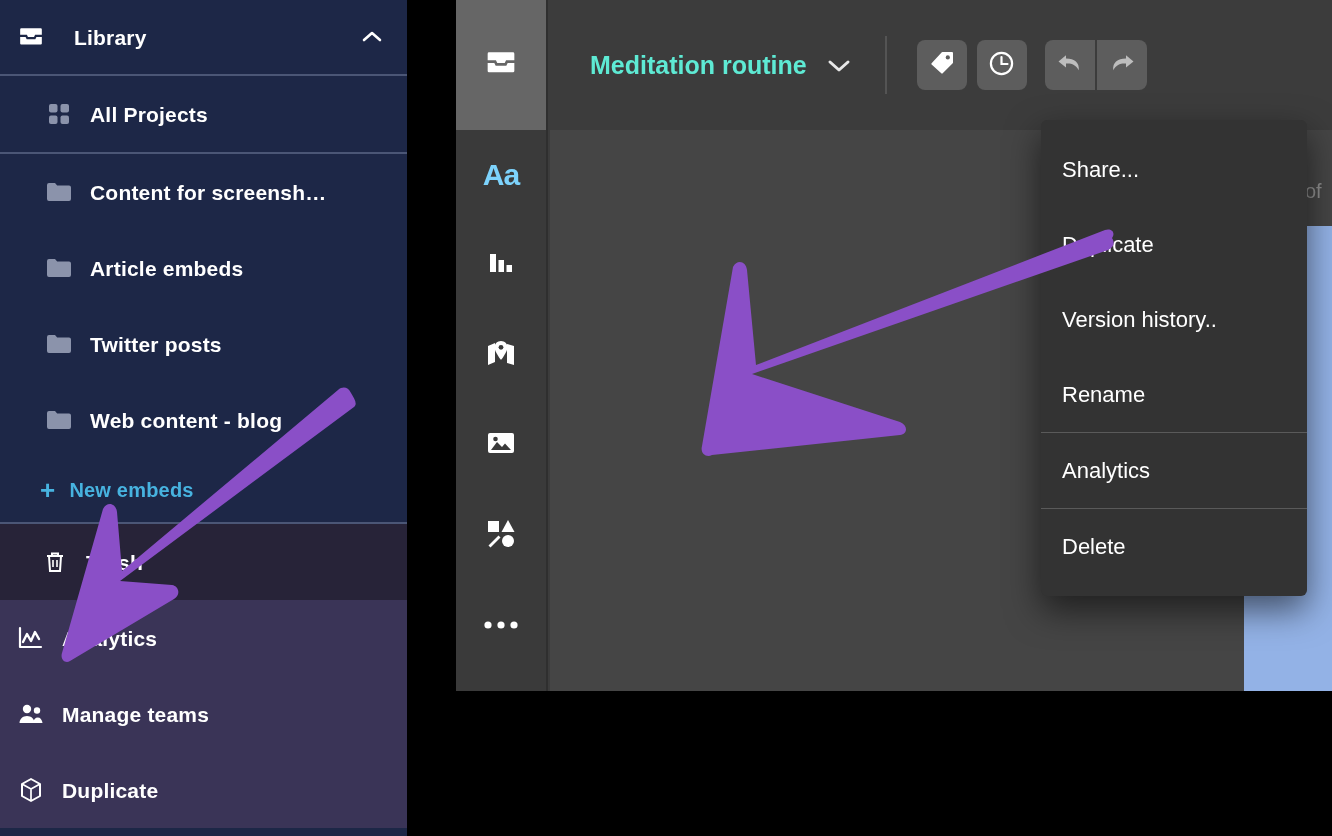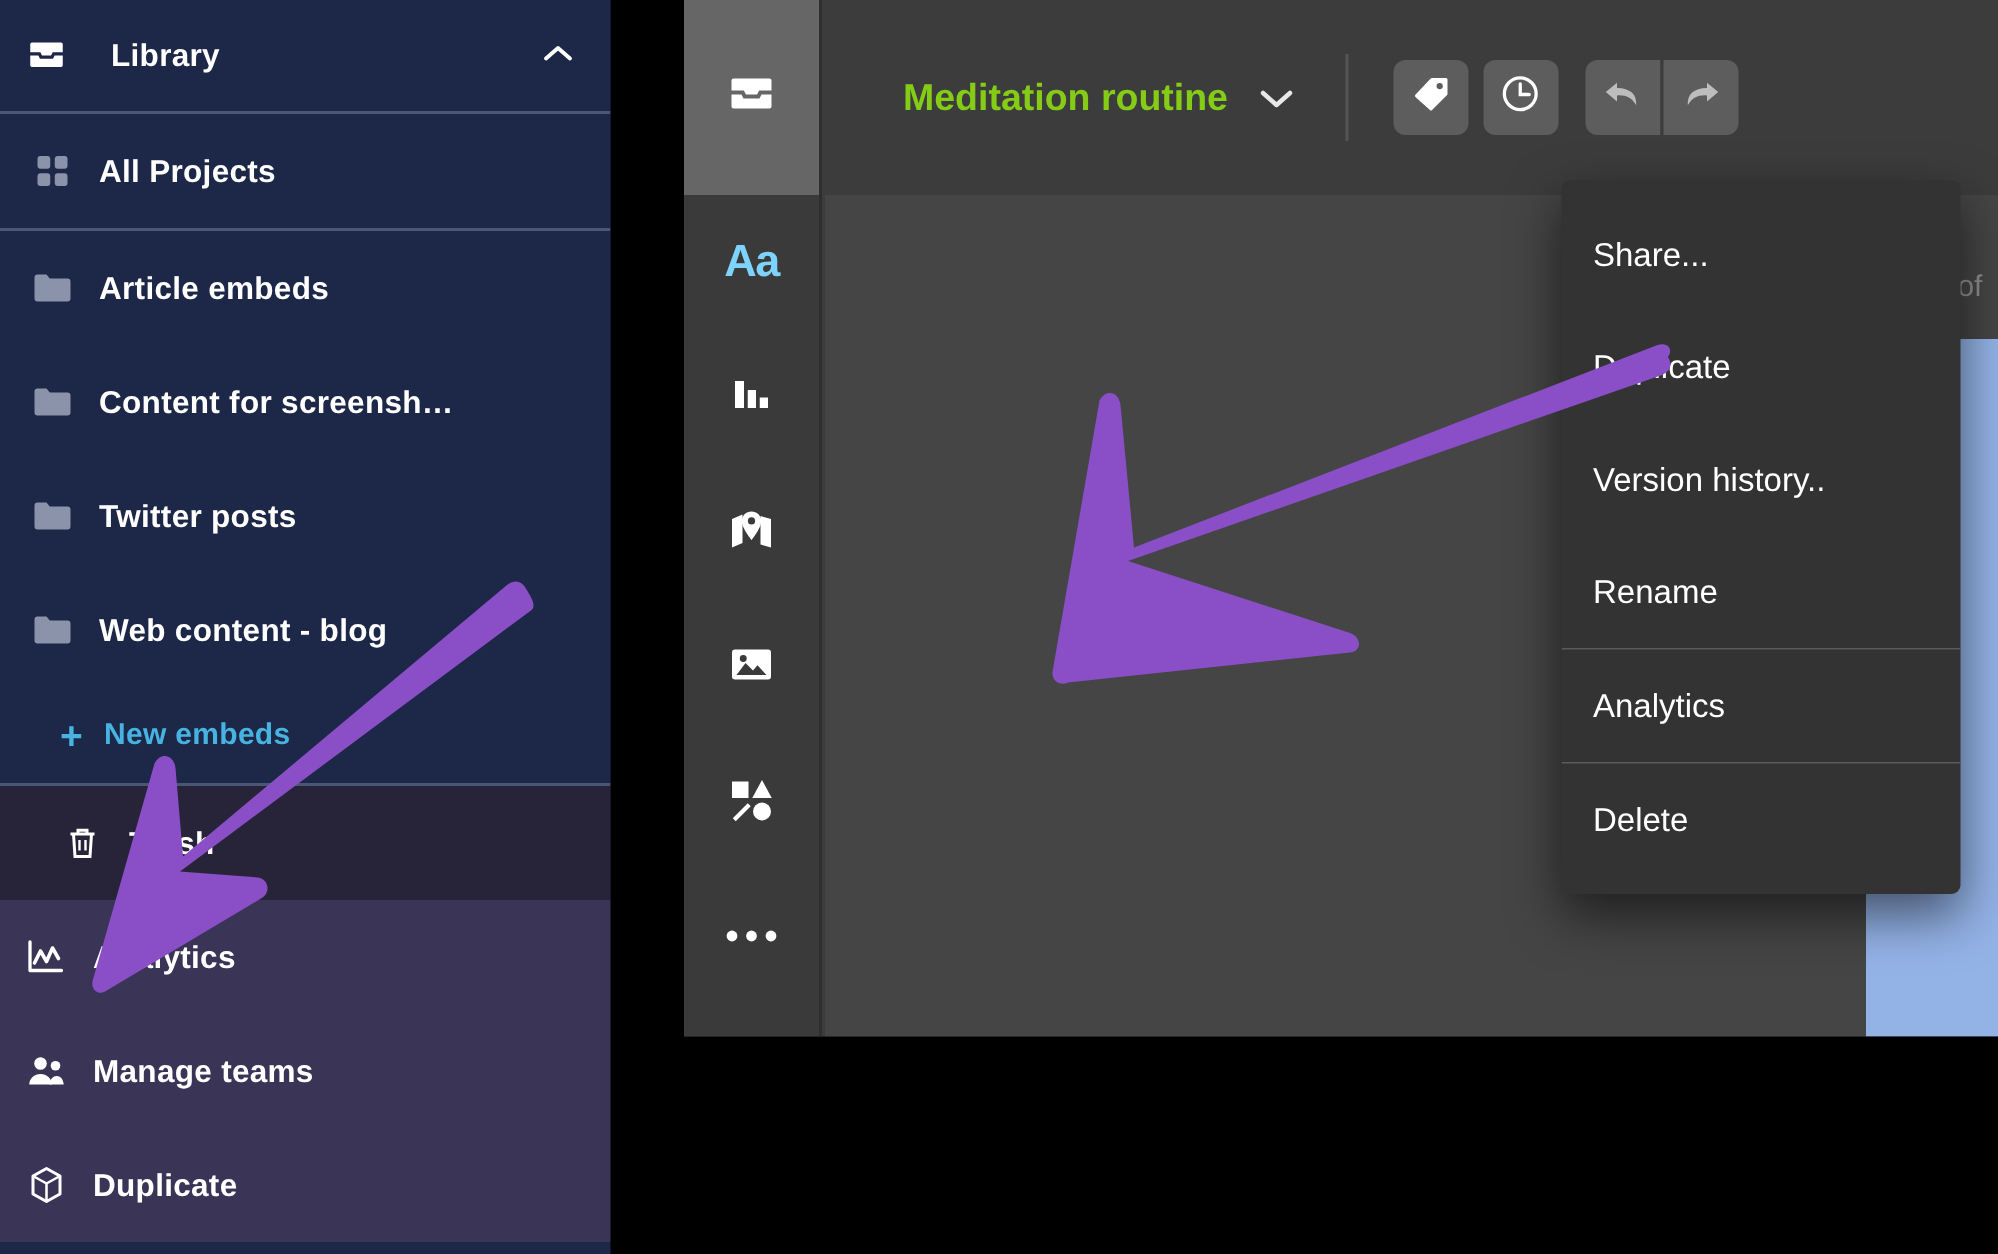--- a/index.html
+++ b/index.html
@@ -53,21 +53,21 @@
 
   .sb-row.header {
     height: 74px;
     padding-left: 18px;
     font-weight: bold;
     justify-content: space-between;
     padding-right: 24px;
   }
   .sb-row.header .hgroup { display: flex; align-items: center; gap: 12px; }
 
-  .sb-row.indent { padding-left: 22px; }
+  .sb-row.indent { padding-left: 46px; }
 
   .sb-ico {
     width: 26px;
     height: 26px;
     margin-right: 18px;
     flex: 0 0 26px;
     display: flex;
     align-items: center;
     justify-content: center;
   }
@@ -130,22 +130,22 @@
     width: 782px;
     height: 130px;
     background: #3c3c3c;
     display: flex;
     align-items: center;
   }
 
   #doc-title {
     display: flex;
     align-items: center;
-    margin-left: 52px;
-    color: #84cc16;
+    margin-left: 40px;
+    color: #5eead4;
     font-size: 25px;
     font-weight: bold;
   }
   #doc-title .dt-chev { margin-left: 20px; display: flex; align-items: center; }
 
   .tb-sep {
     width: 2px;
     height: 58px;
     background: #545454;
     margin-left: 34px;
@@ -263,30 +263,30 @@
       <div class="sb-divider"></div>
     </div>
 
     <div class="sb-section-folders">
       <div class="sb-row indent">
         <span class="sb-ico">
           <svg width="26" height="22" viewBox="0 0 26 22" fill="#8b93ab">
             <path d="M1 4a2 2 0 0 1 2-2h6l2.2 2.6H23a2 2 0 0 1 2 2V18a2 2 0 0 1-2 2H3a2 2 0 0 1-2-2V4z"></path>
           </svg>
         </span>
-        <span class="sb-label">Article embeds</span>
+        <span class="sb-label">Content for screensh…</span>
       </div>
 
       <div class="sb-row indent">
         <span class="sb-ico">
           <svg width="26" height="22" viewBox="0 0 26 22" fill="#8b93ab">
             <path d="M1 4a2 2 0 0 1 2-2h6l2.2 2.6H23a2 2 0 0 1 2 2V18a2 2 0 0 1-2 2H3a2 2 0 0 1-2-2V4z"></path>
           </svg>
         </span>
-        <span class="sb-label">Content for screensh…</span>
+        <span class="sb-label">Article embeds</span>
       </div>
 
       <div class="sb-row indent">
         <span class="sb-ico">
           <svg width="26" height="22" viewBox="0 0 26 22" fill="#8b93ab">
             <path d="M1 4a2 2 0 0 1 2-2h6l2.2 2.6H23a2 2 0 0 1 2 2V18a2 2 0 0 1-2 2H3a2 2 0 0 1-2-2V4z"></path>
           </svg>
         </span>
         <span class="sb-label">Twitter posts</span>
       </div>

